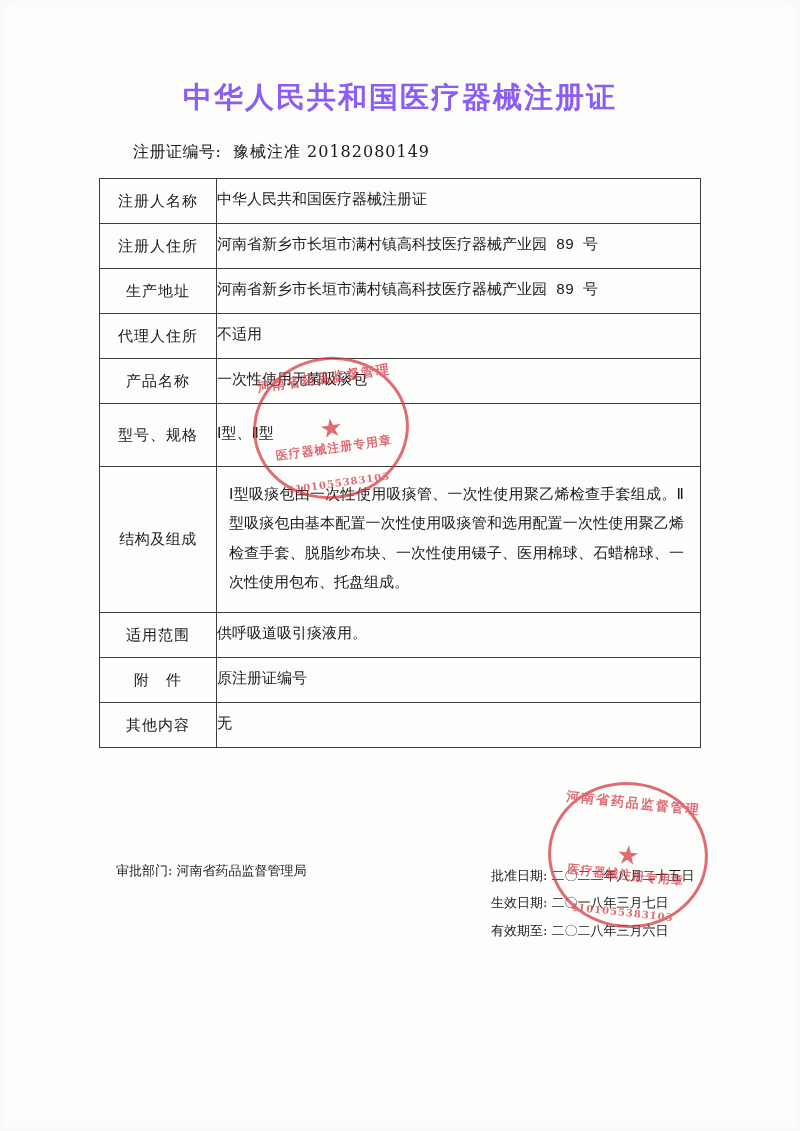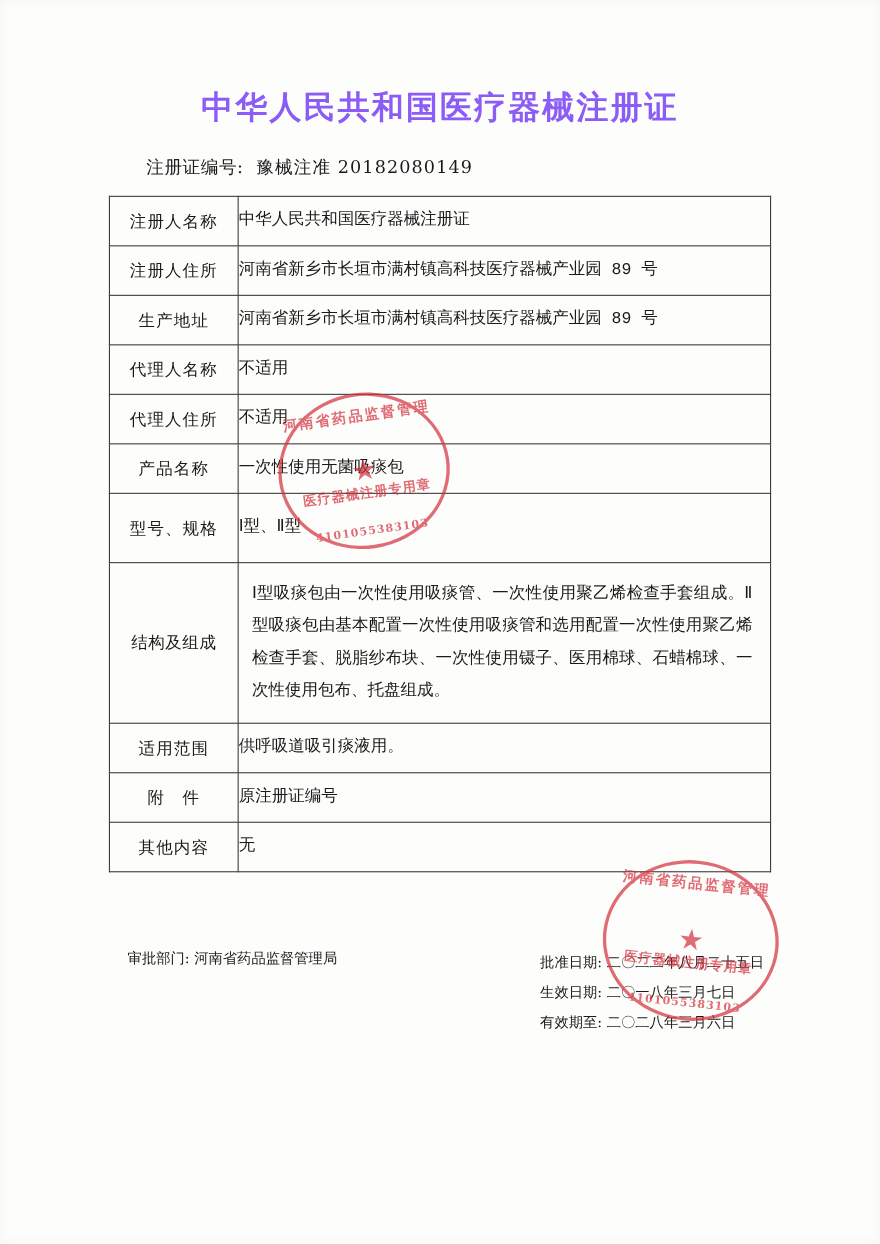--- a/index.html
+++ b/index.html
@@ -179,24 +179,20 @@
         <td class="k">注册人名称</td>
         <td class="v">中华人民共和国医疗器械注册证</td>
       </tr>
       <tr class="row-tall">
         <td class="k">注册人住所</td>
         <td class="v">河南省新乡市长垣市满村镇高科技医疗器械产业园 89 号</td>
       </tr>
       <tr class="row-tall">
         <td class="k">生产地址</td>
         <td class="v">河南省新乡市长垣市满村镇高科技医疗器械产业园 89 号</td>
-      </tr>
-      <tr class="row-tall">
-        <td class="k">代理人名称</td>
-        <td class="v">不适用</td>
       </tr>
       <tr class="row-tall">
         <td class="k">代理人住所</td>
         <td class="v">不适用</td>
       </tr>
       <tr class="row-tall">
         <td class="k">产品名称</td>
         <td class="v">一次性使用无菌吸痰包</td>
       </tr>
       <tr class="row-spec">

